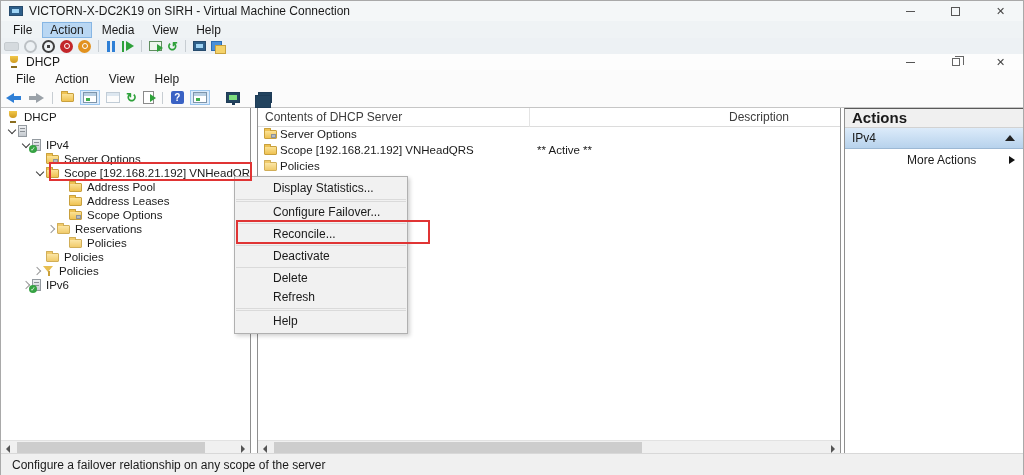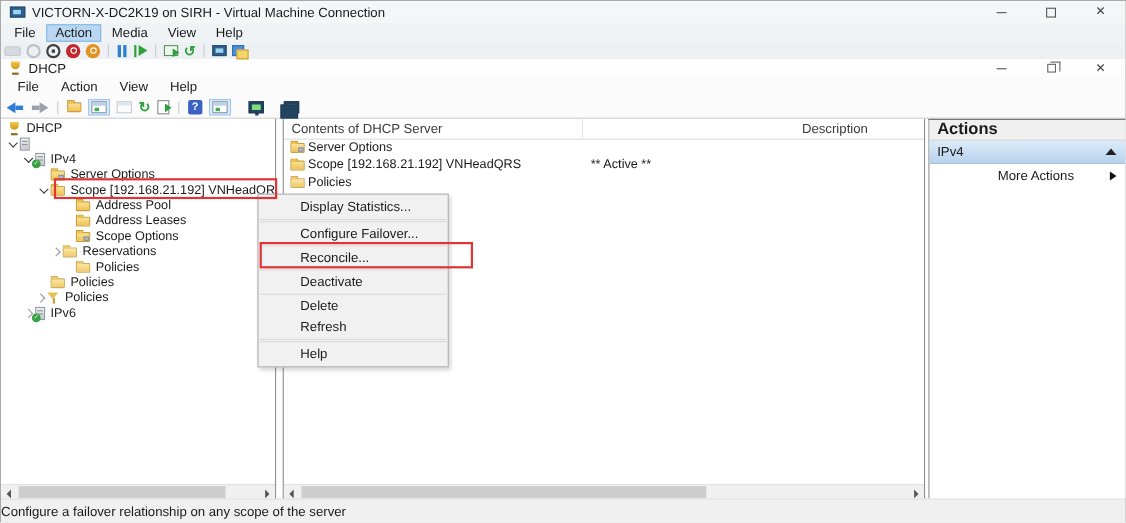--- a/index.html
+++ b/index.html
@@ -132,21 +132,21 @@
   
   .ctx-menu { position:absolute; left:233px; top:175px; width:174px; background:#f1f1f1; border:1px solid #b0b0b0; box-shadow:2px 2px 4px rgba(0,0,0,.18); padding:2px 0; z-index:50; }
   .cm-item { position:relative; height:19px; line-height:19px; padding-left:38px; font-size:12px; color:#1a1a1a; white-space:nowrap; }
   .cm-sep { height:1px; background:#dadada; margin:1px 1px; }
   .cm-sub { position:absolute; right:9px; top:5px; border-top:4.5px solid transparent; border-bottom:4.5px solid transparent; border-left:5px solid #333; }
 
   
   .red-box { position:absolute; border:2px solid #e03434; z-index:100; background:transparent; }
   
 
-  .statusbar { height:23px; background:#f0f0f0; border-top:1px solid #d8d8d8; display:flex; align-items:center; padding-left:0; font-size:12px; color:#1a1a1a; }
+  .statusbar { height:23px; background:#f0f0f0; border-top:1px solid #d8d8d8; display:flex; align-items:center; padding-left:11px; font-size:12px; color:#1a1a1a; }
 </style>
 </head>
 <body>
 
 <div class="vm-window">
 
   <div class="vm-titlebar">
     <span class="ic mon-blue" style="width:14px;height:10px;"></span>
     <span class="vm-title">VICTORN-X-DC2K19 on SIRH - Virtual Machine Connection</span>
     <div class="winbtns">

